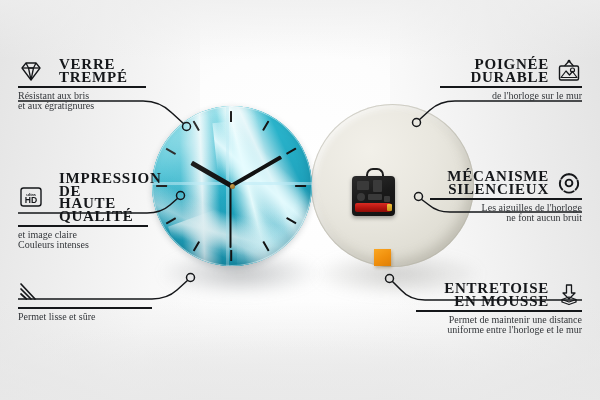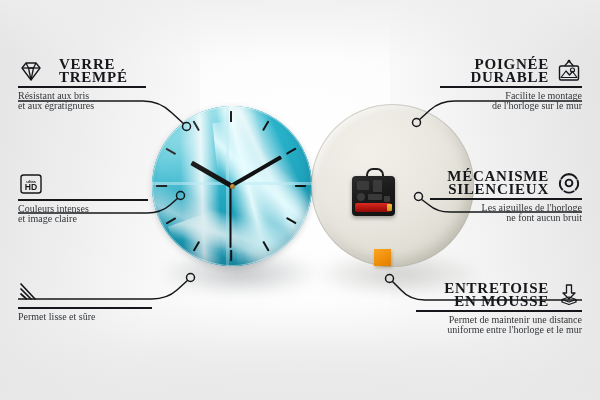--- a/index.html
+++ b/index.html
@@ -245,24 +245,28 @@
     <div class="desc">et aux égratignures</div>
   </div>
 
   <div class="callout" style="left:18px;top:172px;width:130px;">
     <div class="head">
       <svg class="ico" viewBox="0 0 26 24">
         <rect x="3" y="3" width="20" height="18" rx="2.5" fill="none" stroke="#15171a" stroke-width="1.4"></rect>
         <text x="13" y="10.6" font-family="Liberation Sans, sans-serif" font-size="4.4" font-weight="700" fill="#15171a" text-anchor="middle">ultra</text>
         <text x="13" y="18.4" font-family="Liberation Sans, sans-serif" font-size="8.6" font-weight="700" fill="#15171a" text-anchor="middle">HD</text>
       </svg>
-    </div>
-    <div class="rule"></div>
+      <div>
+        <div class="title">IMPRESSION DE</div>
+        <div class="title">HAUTE QUALITÉ</div>
+      </div>
+    </div>
+    <div class="rule"></div>
+    <div class="desc">et image claire</div>
     <div class="desc">Couleurs intenses</div>
-    <div class="desc">et image claire</div>
   </div>
 
   <div class="callout" style="left:18px;top:280px;width:134px;">
     <div class="head">
       <svg class="ico" viewBox="0 0 26 24">
         <g stroke="#15171a" stroke-width="1.7" stroke-linecap="round">
           <path d="M3 4 L17 19"></path>
             <path d="M3 9 L13 19"></path>
             <path d="M3 14 L8.5 19"></path>
         </g>
@@ -280,21 +284,20 @@
       </div>
       <svg class="ico" viewBox="0 0 26 24">
         <path d="M13 2 L8.5 7 M13 2 L17.5 7" fill="none" stroke="#15171a" stroke-width="1.2"></path>
         <circle cx="13" cy="2.2" r="1.4" fill="#15171a"></circle>
         <rect x="3.5" y="7" width="19" height="14" rx="1.5" fill="none" stroke="#15171a" stroke-width="1.4"></rect>
         <path d="M5 18.5 L10 12 L13.5 16 L16.5 12.5 L21 18.5 Z" fill="none" stroke="#15171a" stroke-width="1.2" stroke-linejoin="round"></path>
         <circle cx="16.5" cy="11" r="2" fill="none" stroke="#15171a" stroke-width="1.2"></circle>
       </svg>
     </div>
     <div class="rule"></div>
-    <div class="desc ralign">Facilite le montage</div>
     <div class="desc ralign">de l'horloge sur le mur</div>
   </div>
 
   <div class="callout" style="right:18px;top:282px;width:166px;">
     <div class="head right">
       <div>
         <div class="title ralign">ENTRETOISE</div>
         <div class="title ralign">EN MOUSSE</div>
       </div>
       <svg class="ico" viewBox="0 0 26 24">

